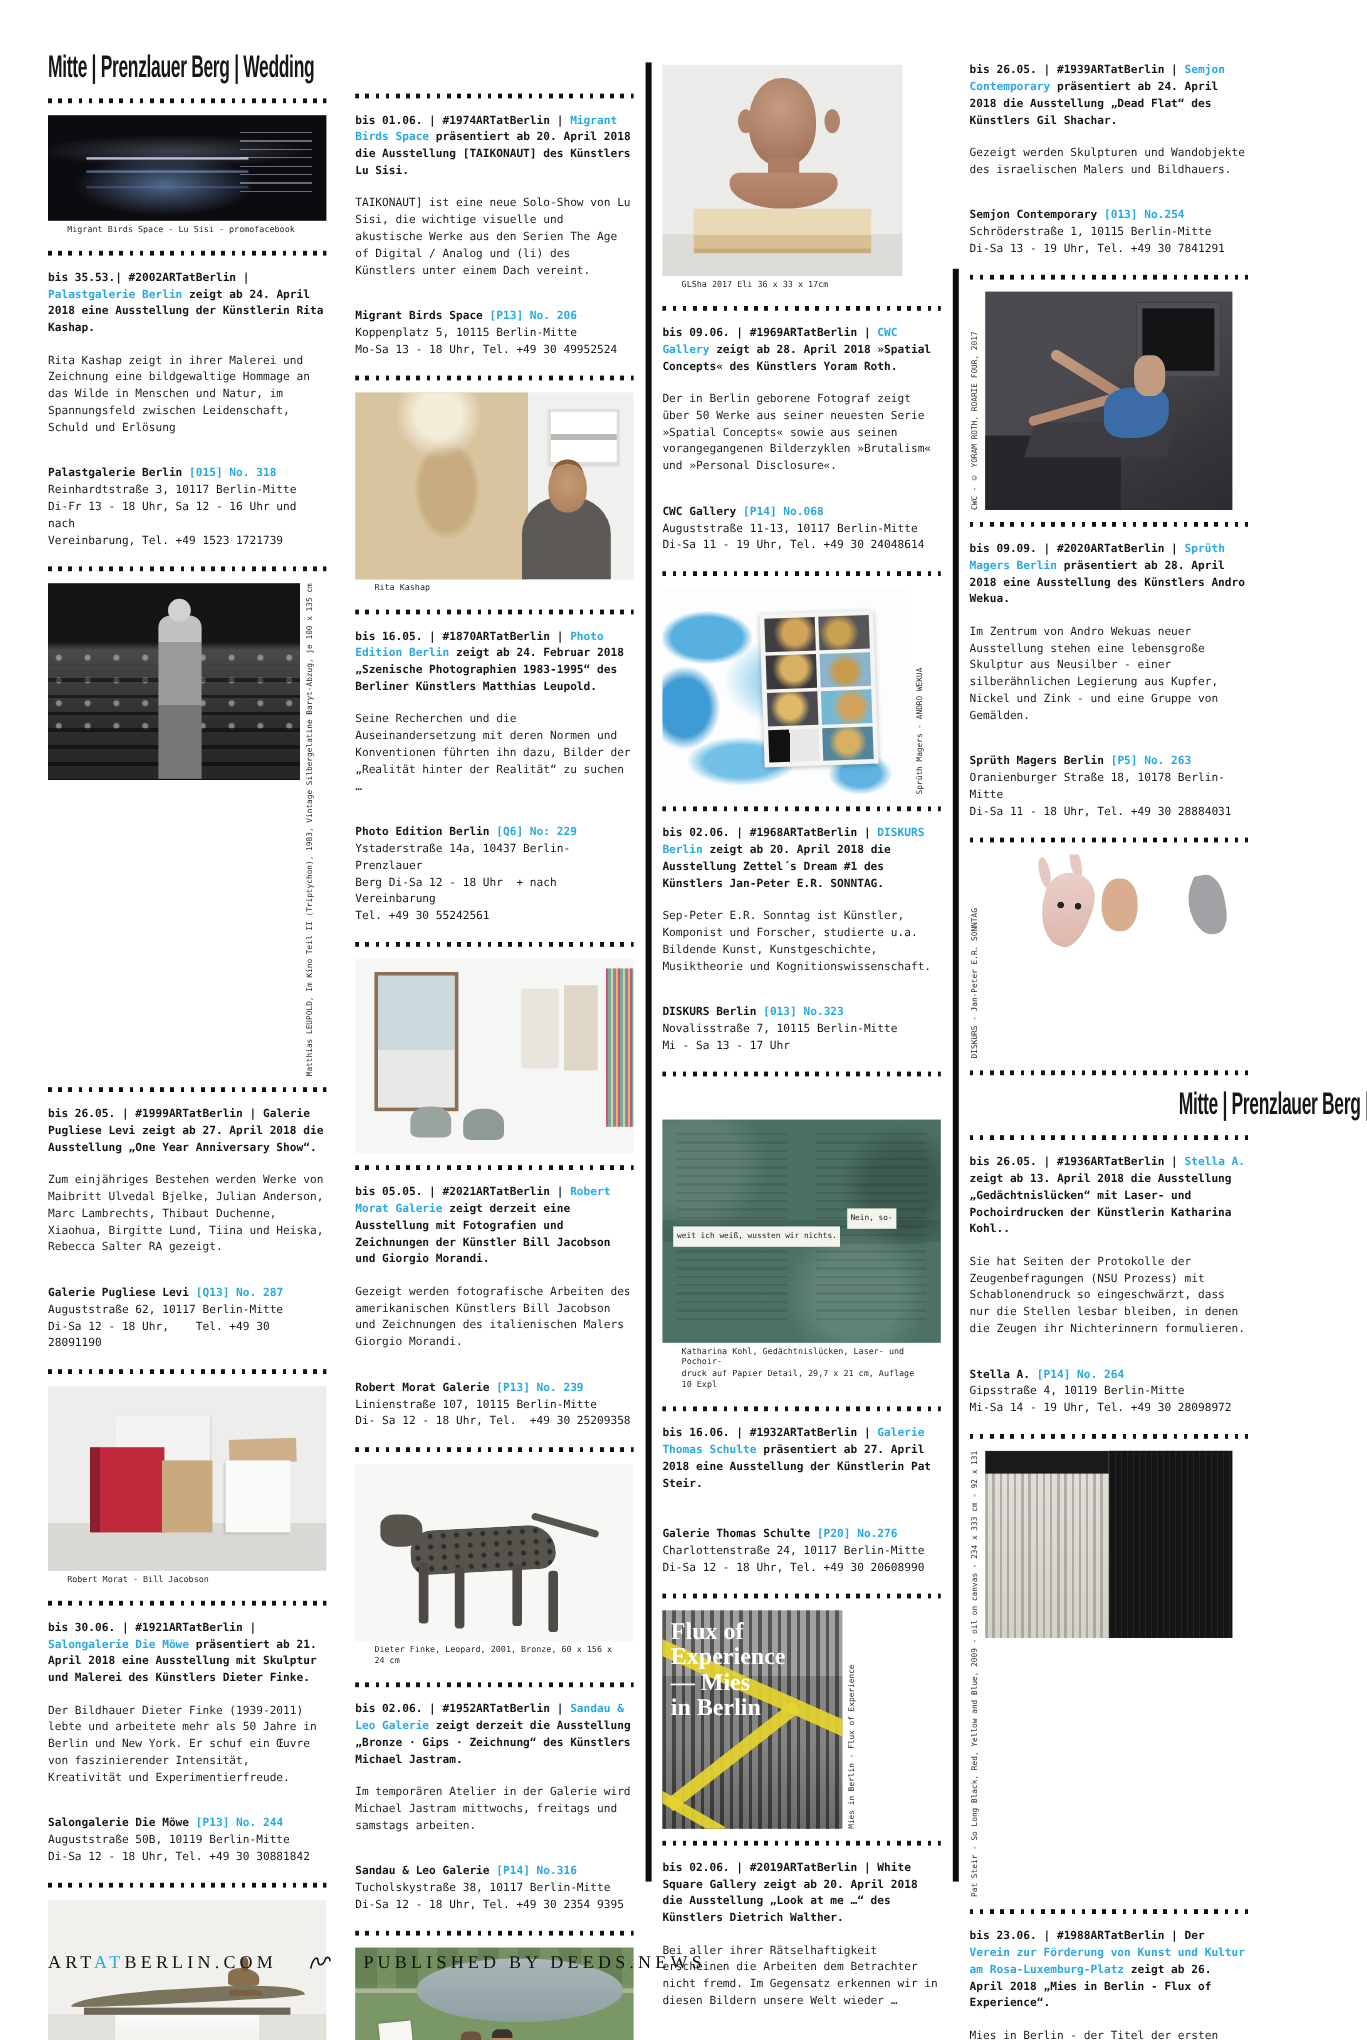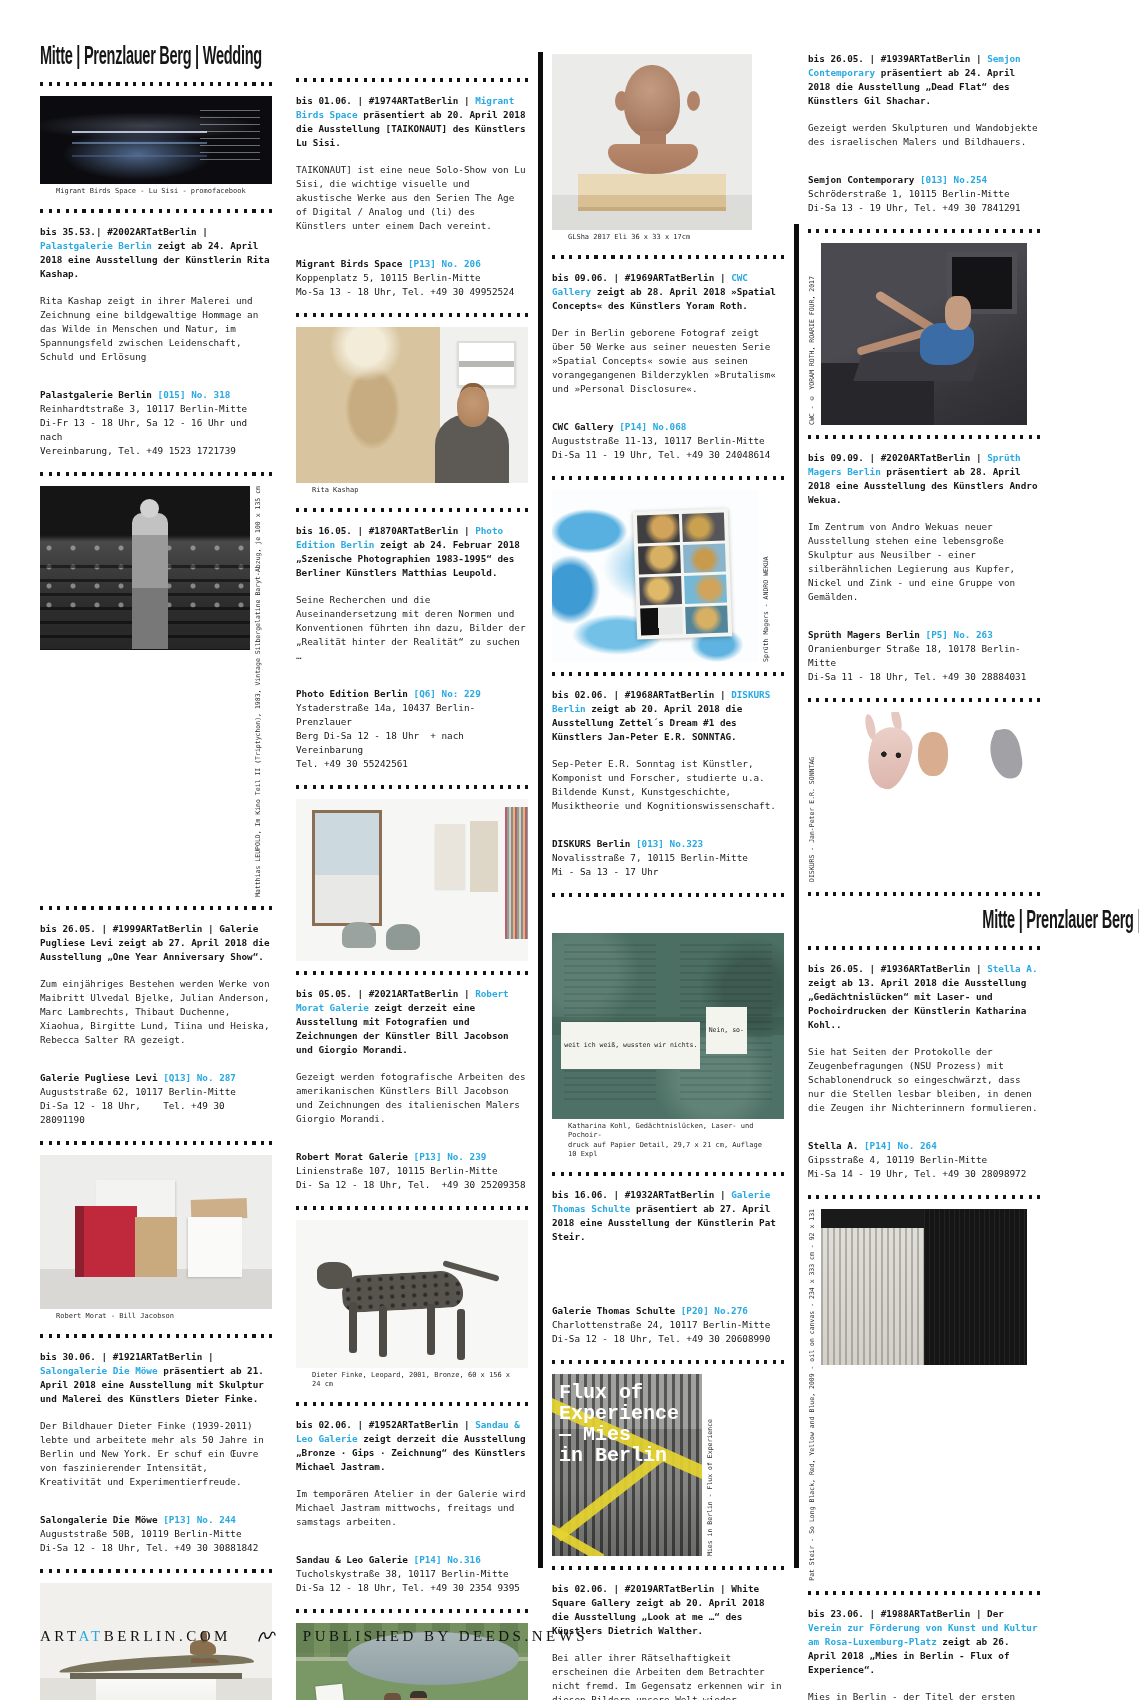--- a/index.html
+++ b/index.html
@@ -15,21 +15,21 @@
   .hdr.right{text-align:right}
   .hdr.right .hdr-in{transform-origin:100% 50%}
   
   .listing{flex:0 0 auto}
   p{margin:0}
   .intro{font-weight:bold;font-size:9.3px;line-height:14px;margin-top:4px}
   .lnk{color:#29a9e2}
   .lnk.dark{color:#161616}
   .pbody{font-size:9.3px;line-height:14px;margin-top:13px;color:#1d1d1d}
   .contact{font-size:9.3px;line-height:14px;margin-top:24px;margin-bottom:6px}
-  .contact.tall-gap{margin-top:60px}
+  .contact.tall-gap{margin-top:28px}
   .gname{font-weight:bold}
   .ref{color:#29a9e2;font-weight:bold}
   .addr{display:block;white-space:pre-wrap}
   
   .figure{margin:2px 0;flex:0 0 auto}
   .imgrow{display:flex;gap:4px;align-items:stretch}
   .art{position:relative;overflow:hidden;width:232px;flex:0 0 auto;border:1px solid #d8d8d4;box-sizing:border-box}
   .art *{position:absolute}
   .cap{font-size:7px;line-height:9.5px;color:#2a2a2a;margin:3px 16px 2px;white-space:pre-wrap}
   .vcap{writing-mode:vertical-rl;transform:rotate(180deg);font-size:6.5px;line-height:9px;color:#2a2a2a;max-width:22px;overflow:hidden}
@@ -103,29 +103,29 @@
   .we-grid div:nth-child(6){background:radial-gradient(circle at 60% 50%,#d2a35a 0 30%,#74b8d8 58%)}
   .we-grid div:nth-child(7){background:linear-gradient(90deg,#111 0 42%,#e8e8e6 42%)}
   .we-grid div:nth-child(8){background:radial-gradient(circle at 50% 45%,#d8b063 0 34%,#55859a 62%)}
   .art-kohl{height:186px;border:none;background:
     radial-gradient(circle at 12% 20%,rgba(255,255,255,.10) 0 14%,transparent 24%),
     radial-gradient(circle at 70% 78%,rgba(220,235,225,.14) 0 16%,transparent 28%),
     radial-gradient(circle at 86% 30%,rgba(0,0,0,.18) 0 12%,transparent 22%),
     linear-gradient(180deg,#4b6f63 0 45%,#43655a 45% 55%,#4d7166 55%)}
   .ko-txt{top:6%;bottom:8%;width:40%;background:repeating-linear-gradient(180deg,rgba(0,0,0,.16) 0 2px,transparent 2px 7px);opacity:.6}
   .ko-l{left:5%} .ko-r{right:5%}
-  .ko-lab{background:#f4f4ee;color:#222;font-size:6.5px;line-height:9px;padding:19px 3px;white-space:nowrap}
+  .ko-lab{background:#f4f4ee;color:#222;font-size:6.5px;line-height:9px;padding:4px 3px;white-space:nowrap}
   .ko-lab1{right:16%;top:40%} .ko-lab2{left:4%;top:48%}
   .art-flux{width:150px;height:182px;border:none;background:
     repeating-linear-gradient(90deg,rgba(15,15,15,.5) 0 3px,rgba(200,200,200,.12) 3px 8px),
     linear-gradient(180deg,#9c9c9a 0 30%,#7c7c7a 30% 60%,#5e5e5c)}
   .fx-y1{left:-10%;top:32%;width:120%;height:13px;background:#e7d42f;transform:rotate(24deg);opacity:.92}
   .fx-y2{left:-6%;top:64%;width:90%;height:11px;background:#e7d42f;transform:rotate(-38deg);opacity:.92}
   .fx-y3{left:-4%;bottom:4%;width:40%;height:9px;background:#e7d42f;transform:rotate(30deg);opacity:.92}
-  .fx-title{left:7px;top:8px;right:2px;color:#fff;font-family:Liberation Mono, monospace;font-weight:bold;font-size:20px;line-height:21px;white-space:pre-line}
+  .fx-title{left:7px;top:8px;right:2px;color:#fff;font-family:Liberation Serif, serif;font-weight:bold;font-size:20px;line-height:21px;white-space:pre-line}
   .art-roarie{height:182px;border:none;background:linear-gradient(150deg,#4a4a50 0 40%,#35353a 75%,#2b2b30)}
   .rr-frame{right:5%;top:5%;width:34%;height:34%;background:#141416;border:5px solid #4e4e54;box-sizing:border-box}
   .rr-step1{left:0;bottom:0;width:55%;height:34%;background:#26262b}
   .rr-step2{left:18%;bottom:24%;width:58%;height:16%;background:#3b3b41;transform:skewX(-18deg)}
   .rr-leg1{left:24%;top:38%;width:86px;height:9px;background:linear-gradient(90deg,#c39b80,#a87f66);transform:rotate(32deg);border-radius:5px}
   .rr-leg2{left:17%;top:52%;width:72px;height:8px;background:#b58c72;transform:rotate(-16deg);border-radius:5px}
   .rr-blue{left:48%;top:44%;width:54px;height:42px;background:#3c6ca6;border-radius:40% 30% 50% 30%}
   .rr-torso{left:60%;top:29%;width:26px;height:34px;background:#c39b80;border-radius:40%}
   .art-sonntag{height:170px;border:none;background:
     radial-gradient(circle 16% at 18% 26%,#c68f6f 0 70%,transparent 71%),

